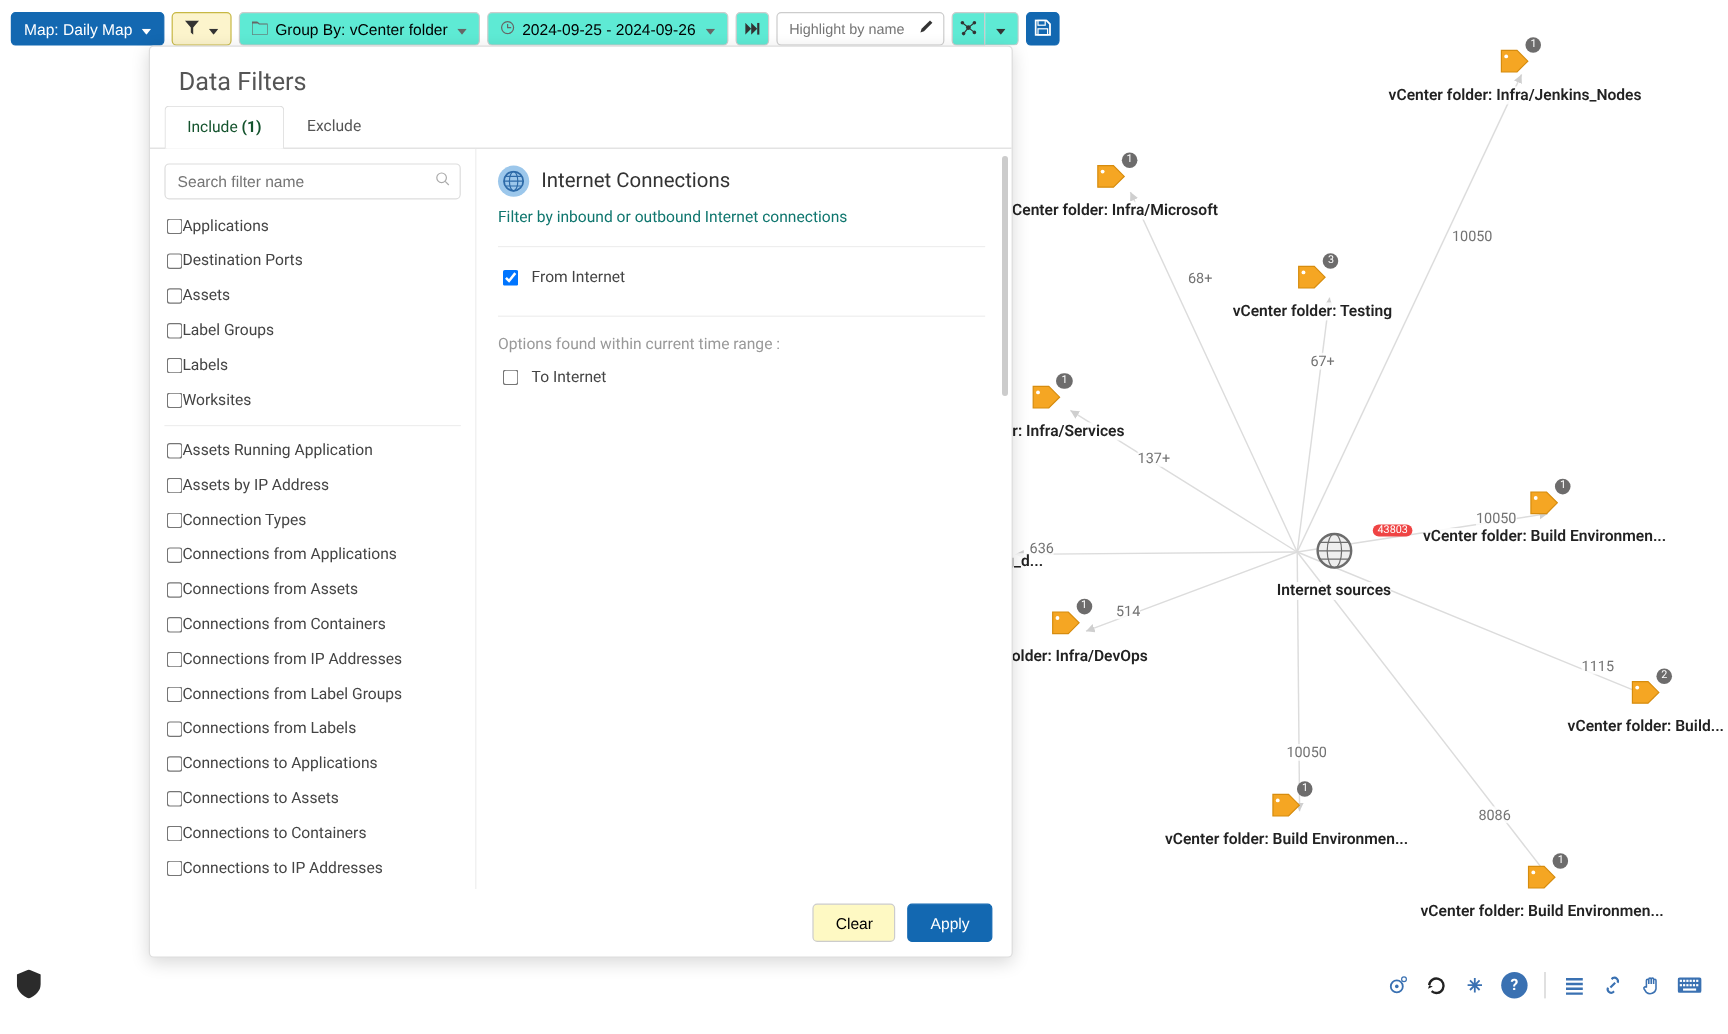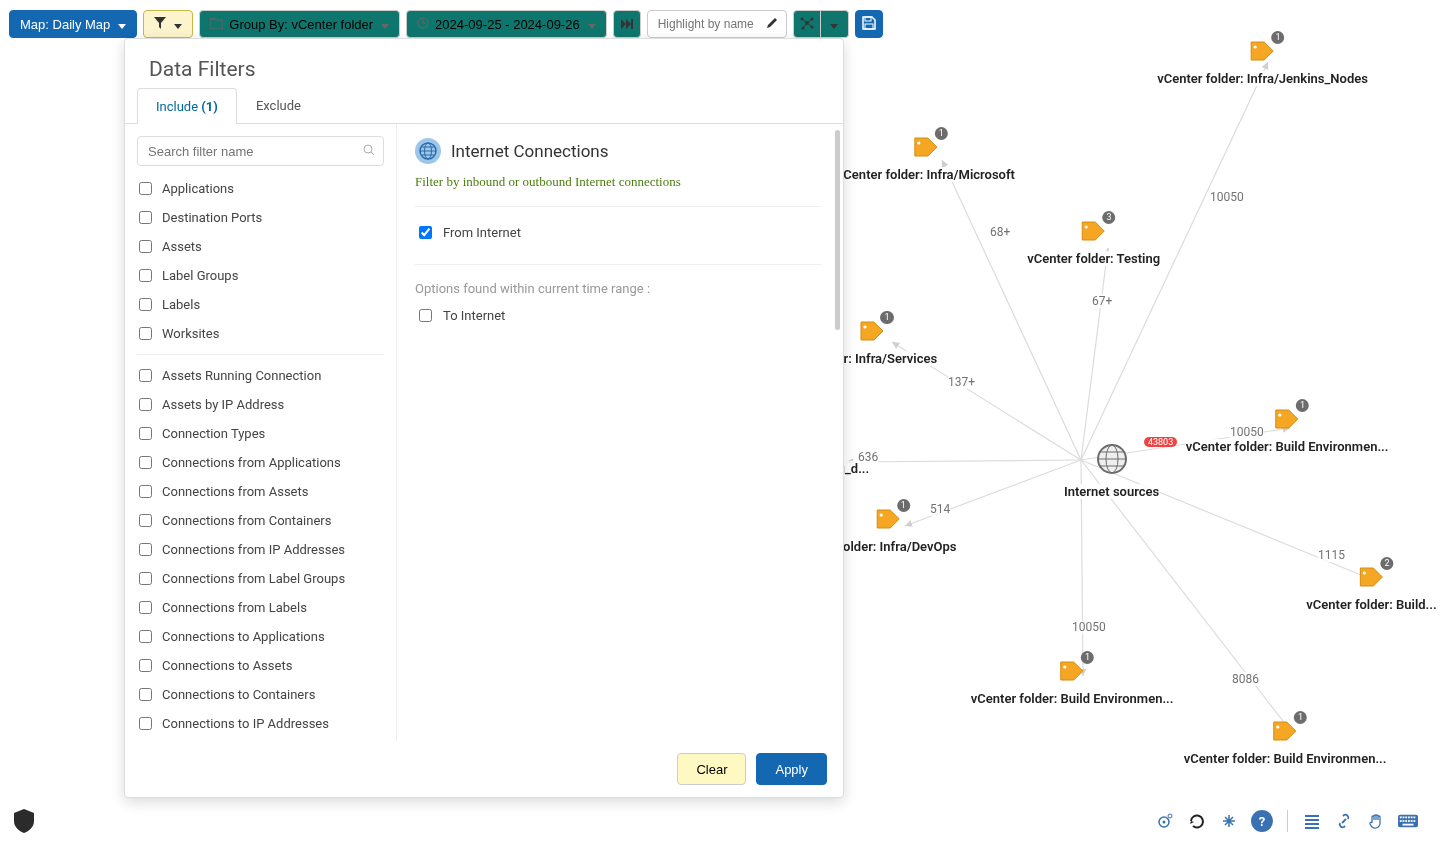--- a/index.html
+++ b/index.html
@@ -1,52 +1,52 @@
 <!DOCTYPE html>
 <html><head>
 <meta charset="utf-8">
 <style>
   * { box-sizing: border-box; }
   html, body { margin: 0; padding: 0; font-family: -apple-system, BlinkMacSystemFont, "Segoe UI", Roboto, "Helvetica Neue", Arial, sans-serif; font-size: 13px; color: #333; overflow: hidden; height: 100%; }
   body { position: relative; width: 1440px; height: 862px; background: #fff; }
 
   
   .toolbar { display: flex; align-items: center; gap: 6px; padding: 10px 9px; }
-  .tbtn { display: inline-flex; align-items: center; gap: 6px; height: 28px; padding: 0 10px; border: 1px solid #ccc; border-radius: 4px; background: #0f766e; cursor: pointer; white-space: nowrap; font-size: 13px; }
+  .tbtn { display: inline-flex; align-items: center; gap: 6px; height: 28px; padding: 0 10px; border: 1px solid #ccc; border-radius: 4px; background: #5eead4; cursor: pointer; white-space: nowrap; font-size: 13px; }
   .tbtn.primary { background: #1368B1; border-color: #1368B1; color: #fff; }
   .tbtn.save { background: #1368B1; border-color: #1368B1; color: #fff; width: 28px; justify-content: center; padding: 0; }
   .tbtn.filter-active { background: #FCF4CC; border-color: #c7b844; }
   .tbtn.icon-only { width: 28px; padding: 0; justify-content: center; }
   .caret { margin-left: 2px; }
   .input-hl { height: 28px; border: 1px solid #ccc; border-radius: 4px; display: inline-flex; align-items: center; padding: 0 8px; gap: 8px; width: 140px; }
   .input-hl input { border: none; outline: none; width: 100%; font-size: 12px; }
   .tbtn-group { display: inline-flex; }
   .tbtn-group .tbtn:first-child { border-top-right-radius: 0; border-bottom-right-radius: 0; }
   .tbtn-group .tbtn:last-child { border-top-left-radius: 0; border-bottom-left-radius: 0; border-left: none; }
 
   
   .modal { position: absolute; left: 124px; top: 38px; width: 720px; height: 760px; background: #fff; border: 1px solid #ddd; border-radius: 4px; box-shadow: 0 4px 14px rgba(0,0,0,.15); display: flex; flex-direction: column; }
   .modal-title { padding: 18px 24px 6px; font-size: 21px; font-weight: 400; color: #555; }
   .tabs { display: flex; border-bottom: 1px solid #ddd; padding: 0 12px; }
   .tab { padding: 10px 18px; border: 1px solid transparent; border-bottom: none; border-top-left-radius: 4px; border-top-right-radius: 4px; cursor: pointer; color: #555; font-size: 13px; }
-  .tab.active { border-color: #ddd; background: #fff; position: relative; top: 1px; color: #0369a1; }
+  .tab.active { border-color: #ddd; background: #fff; position: relative; top: 1px; color: #14532d; }
   .tab .count { font-weight: 700; }
   .modal-body { flex: 1; display: flex; overflow: hidden; }
   .filter-list { width: 272px; border-right: 1px solid #eee; padding: 12px 8px 12px 8px; overflow-y: auto; }
   .search-box { margin: 0 4px 8px; border: 1px solid #ddd; border-radius: 4px; height: 30px; display: flex; align-items: center; padding: 0 8px; color: #999; }
   .search-box input { border: none; outline: none; width: 100%; font-size: 13px; }
-  .filter-item { display: flex; align-items: center; gap: 10px; padding: 7px 6px; color: #444; font-size: 13px; cursor: pointer; }
+  .filter-item { display: flex; align-items: center; padding: 7px 6px; color: #444; font-size: 13px; cursor: pointer; }
   .filter-item input[type=checkbox] { margin: 0; }
   .filter-sep { border-top: 1px solid #eee; margin: 6px 4px; }
   .detail-pane { flex: 1; padding: 14px 22px 14px 18px; overflow-y: auto; position: relative; }
   .detail-pane .scrollbar-fake { position: absolute; right: 3px; top: 6px; width: 5px; height: 200px; background: #ccc; border-radius: 3px; }
   .detail-head { display: flex; align-items: center; gap: 10px; }
   .globe-ic { width: 26px; height: 26px; border-radius: 50%; background: #9CC7EB; display: flex; align-items: center; justify-content: center; }
   .detail-title { font-size: 17px; font-weight: 400; color: #333; }
-  .detail-sub { color: #4d7c0f; font-size: 13px; margin: 10px 0 16px; font-family: Liberation Serif, serif; }
+  .detail-sub { color: #0f766e; font-size: 13px; margin: 10px 0 16px; }
   .hr { border-top: 1px solid #eee; margin: 6px 0 16px; }
   .check-row { display: flex; align-items: center; gap: 8px; color: #444; margin: 6px 0 22px; }
   .options-hint { color: #999; margin: 4px 0 10px; }
   .modal-foot { display: flex; justify-content: flex-end; gap: 10px; padding: 12px 16px; }
   .fbtn { height: 32px; border-radius: 4px; padding: 0 18px; cursor: pointer; font-size: 13px; }
   .fbtn.clear { background: #fef9c3; border: 1px solid #ccc; }
   .fbtn.apply { background: #1368B1; border: 1px solid #1368B1; color: #fff; }
 
   
   .canvas { position: absolute; inset: 0; z-index: -1; }
@@ -220,21 +220,21 @@
           </label>
           <label class="filter-item">
             <input type="checkbox" style="">
             <span>Worksites</span>
           </label>
         </div>
       <div class="filter-sep"></div>
       <div id="filters-bottom-host">
           <label class="filter-item">
             <input type="checkbox" style="">
-            <span>Assets Running Connection</span>
+            <span>Assets Running Application</span>
           </label>
           <label class="filter-item">
             <input type="checkbox" style="">
             <span>Assets by IP Address</span>
           </label>
           <label class="filter-item">
             <input type="checkbox" style="">
             <span>Connection Types</span>
           </label>
           <label class="filter-item">

